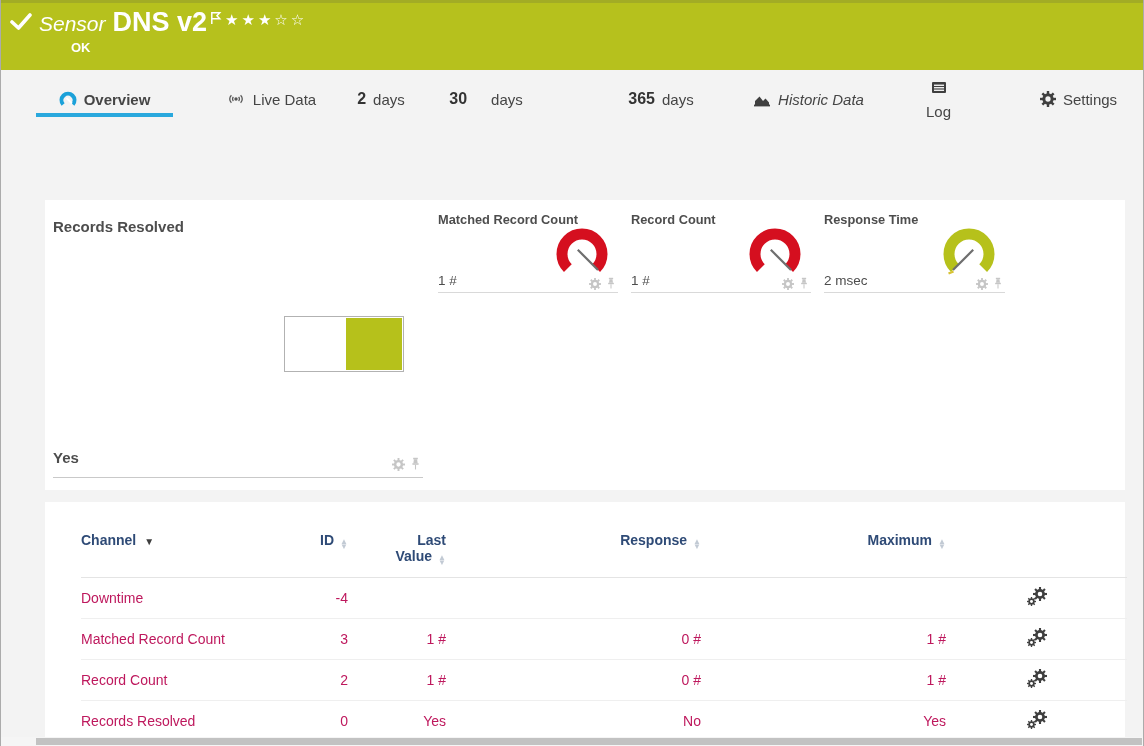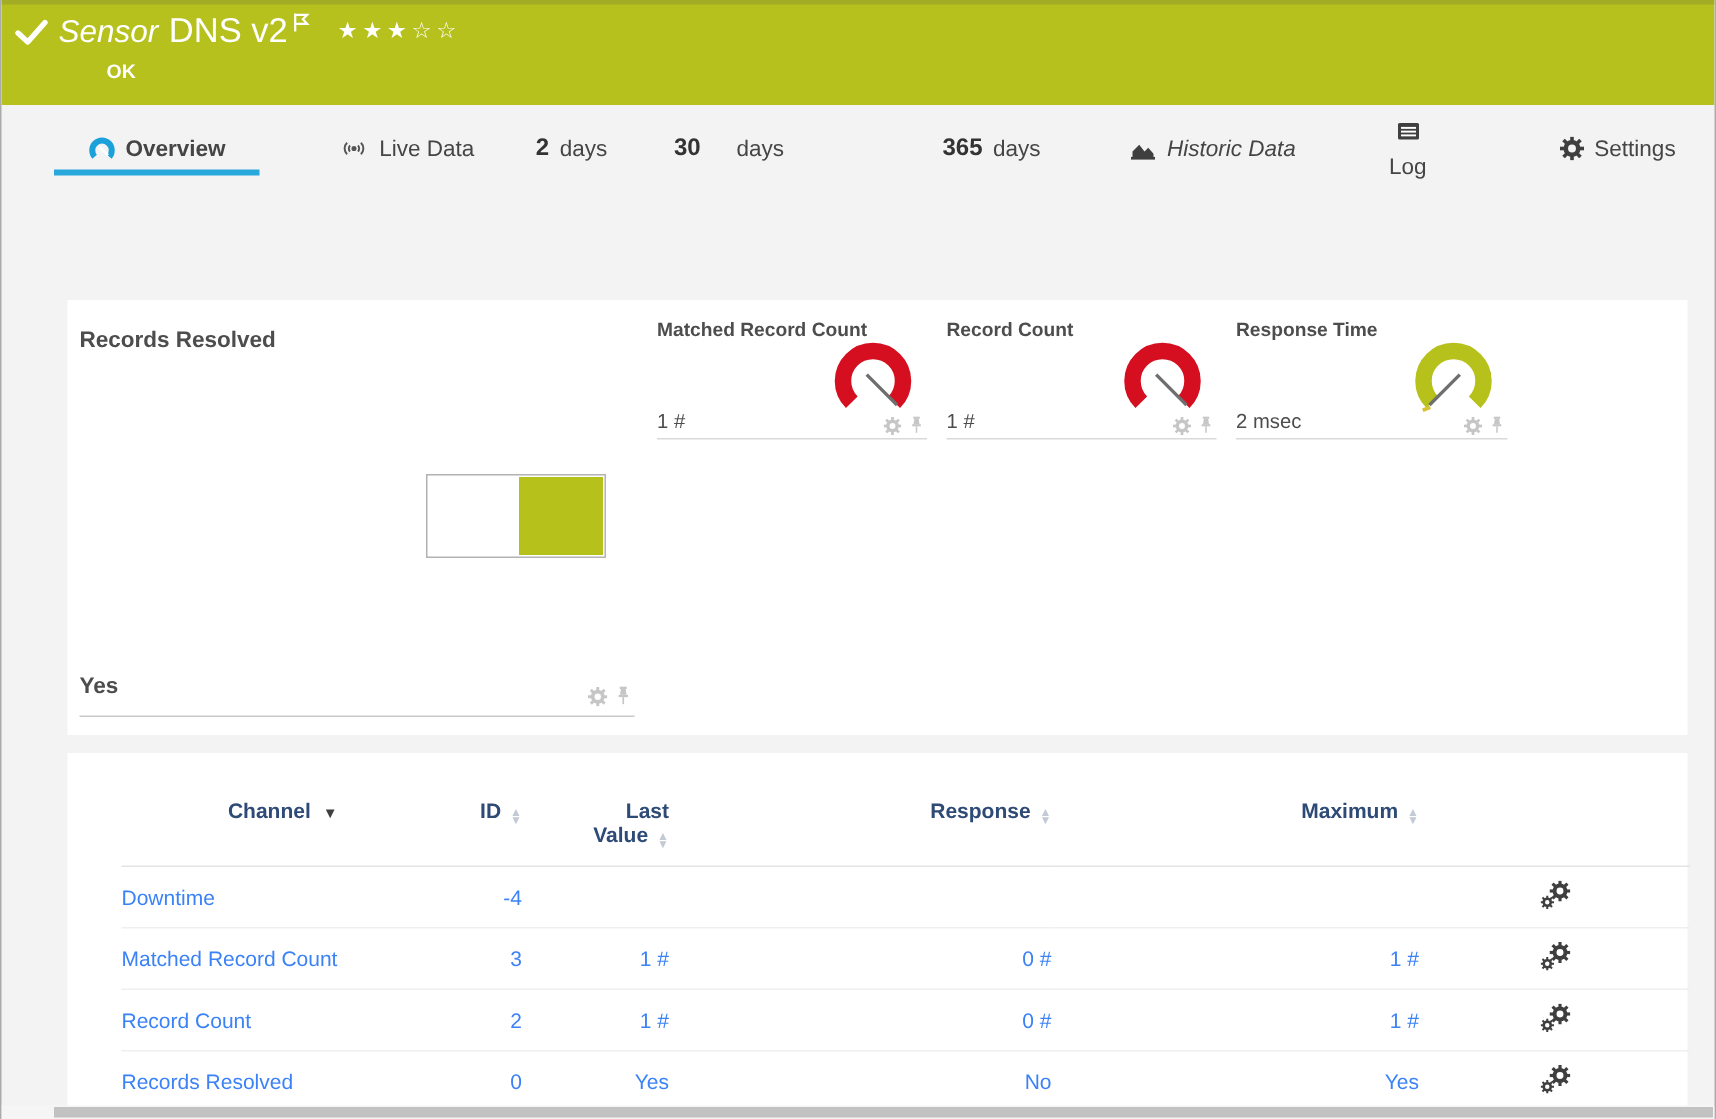--- a/index.html
+++ b/index.html
@@ -13,21 +13,21 @@
     border-right:1px solid #ababab;
   }
   
   .sensor-header{
     height:70px; background:#b6c11d; border-top:3px solid #a2ac25;
     position:relative; color:#fff;
   }
   .hdr-check{ position:absolute; left:9px; top:9px; }
   .hdr-titlebox{ position:absolute; left:38px; top:4px; white-space:nowrap; }
   .t-prefix{ font-style:italic; font-size:21px; font-weight:500; }
-  .t-name{ font-weight:normal; font-size:23px; margin-left:7px; }
+  .t-name{ font-weight:bold; font-size:27px; margin-left:7px; }
   .hdr-flag{ position:relative; top:-9px; margin-left:3px; }
   .hdr-stars{ position:absolute; left:224px; top:8px; font-size:15px; letter-spacing:3px; }
   .hdr-status{ position:absolute; left:70px; top:37px; font-size:13px; font-weight:bold; }
   
   .tabbar{ position:absolute; top:85px; left:0; width:1144px; height:32px; }
   .tab{
     position:absolute; top:0; height:32px; display:flex; align-items:center;
     justify-content:center; gap:7px; font-size:15px; color:#454545;
     border-bottom:4px solid transparent; cursor:default; white-space:nowrap;
   }
@@ -62,22 +62,22 @@
   .gauge-svg{ position:absolute; right:4px; top:14px; }
   .tile-gauge-value{ position:absolute; left:0; bottom:4px; font-size:13.5px; color:#4d4d4d; }
   
   .table-wrap{ margin-left:36px; }
   table{ width:100%; border-collapse:collapse; table-layout:fixed; }
   col.c-channel{width:215px;} col.c-id{width:52px;} col.c-last{width:98px;}
   col.c-min{width:255px;} col.c-max{width:245px;} col.c-gears{width:181px;}
   th{ font-size:14px; font-weight:bold; color:#2e4a76; text-align:right;
       vertical-align:top; padding-top:30px; padding-bottom:12px;
       border-bottom:1px solid #e4e4e4; white-space:nowrap; }
-  th.l{ text-align:center; }
-  td{ height:41px; font-size:14px; color:#3b82f6; border-bottom:1px solid #efefef; white-space:nowrap; }
+  th.l{ text-align:left; }
+  td{ height:41px; font-size:14px; color:#be185d; border-bottom:1px solid #efefef; white-space:nowrap; }
   td.r{ text-align:right; }
   td.c{ text-align:center; }
   .sort{ display:inline-flex; flex-direction:column; font-size:8px; line-height:5px;
          color:#c2cad4; margin-left:6px; vertical-align:1px; }
   .sort-active{ color:#3f3f3f; font-size:10px; margin-left:8px; }
   .gears-btn{ color:#3f3f3f; display:inline-block; cursor:pointer; }
   
   .hscroll{ position:absolute; left:0; right:0; bottom:0; height:9px; background:#f5f5f5; }
   .hscroll-thumb{ position:absolute; left:35px; right:1px; top:1px; bottom:1px; background:#c2c2c2; }
   svg{ display:block; }

